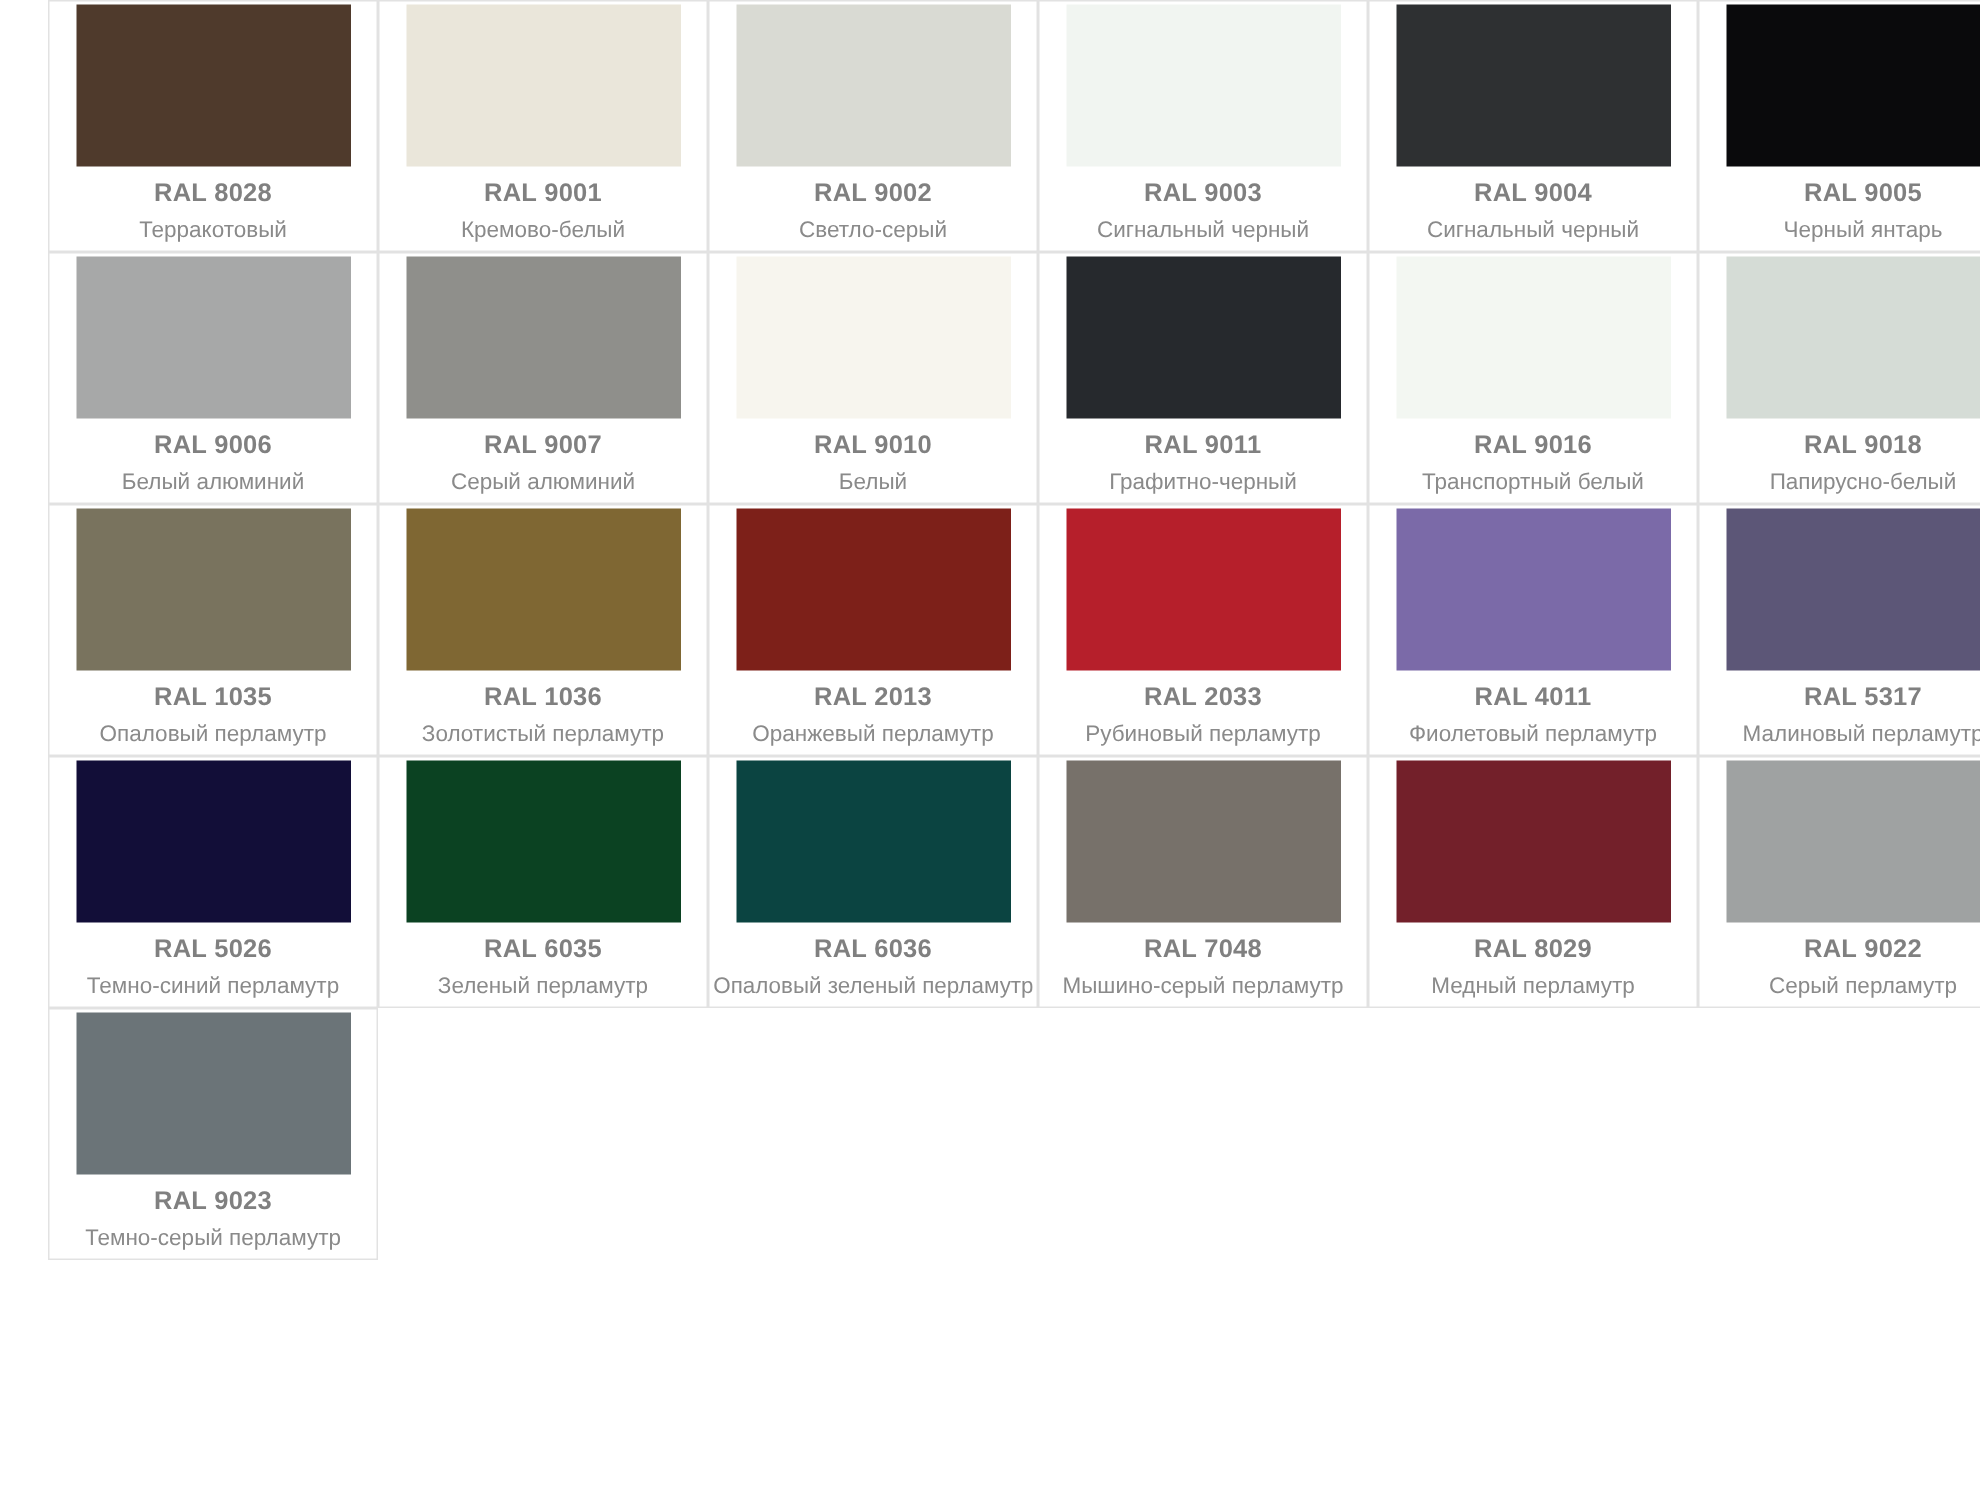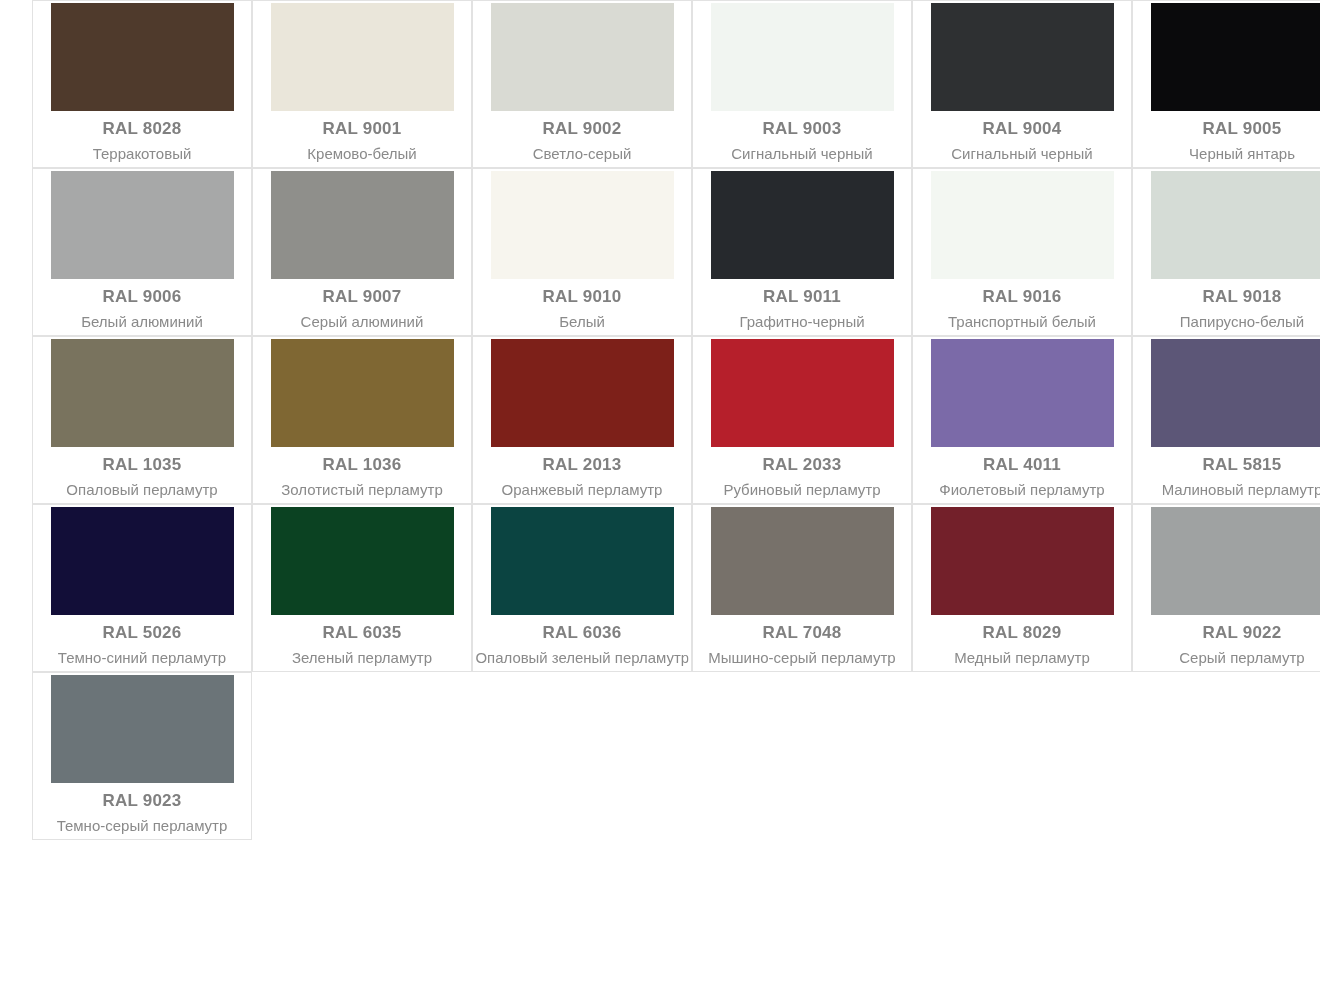--- a/index.html
+++ b/index.html
@@ -150,21 +150,21 @@
       <div class="card-code">RAL 2033</div>
       <div class="card-name">Рубиновый перламутр</div>
     </div>
     <div class="color-card">
       <div class="swatch" style="background: rgb(123, 106, 168);"></div>
       <div class="card-code">RAL 4011</div>
       <div class="card-name">Фиолетовый перламутр</div>
     </div>
     <div class="color-card">
       <div class="swatch" style="background: rgb(92, 86, 119);"></div>
-      <div class="card-code">RAL 5815</div>
+      <div class="card-code">RAL 5317</div>
       <div class="card-name">Малиновый перламутр</div>
     </div>
     <div class="color-card">
       <div class="swatch" style="background: rgb(18, 14, 56);"></div>
       <div class="card-code">RAL 5026</div>
       <div class="card-name">Темно-синий перламутр</div>
     </div>
     <div class="color-card">
       <div class="swatch" style="background: rgb(11, 66, 34);"></div>
       <div class="card-code">RAL 6035</div>

